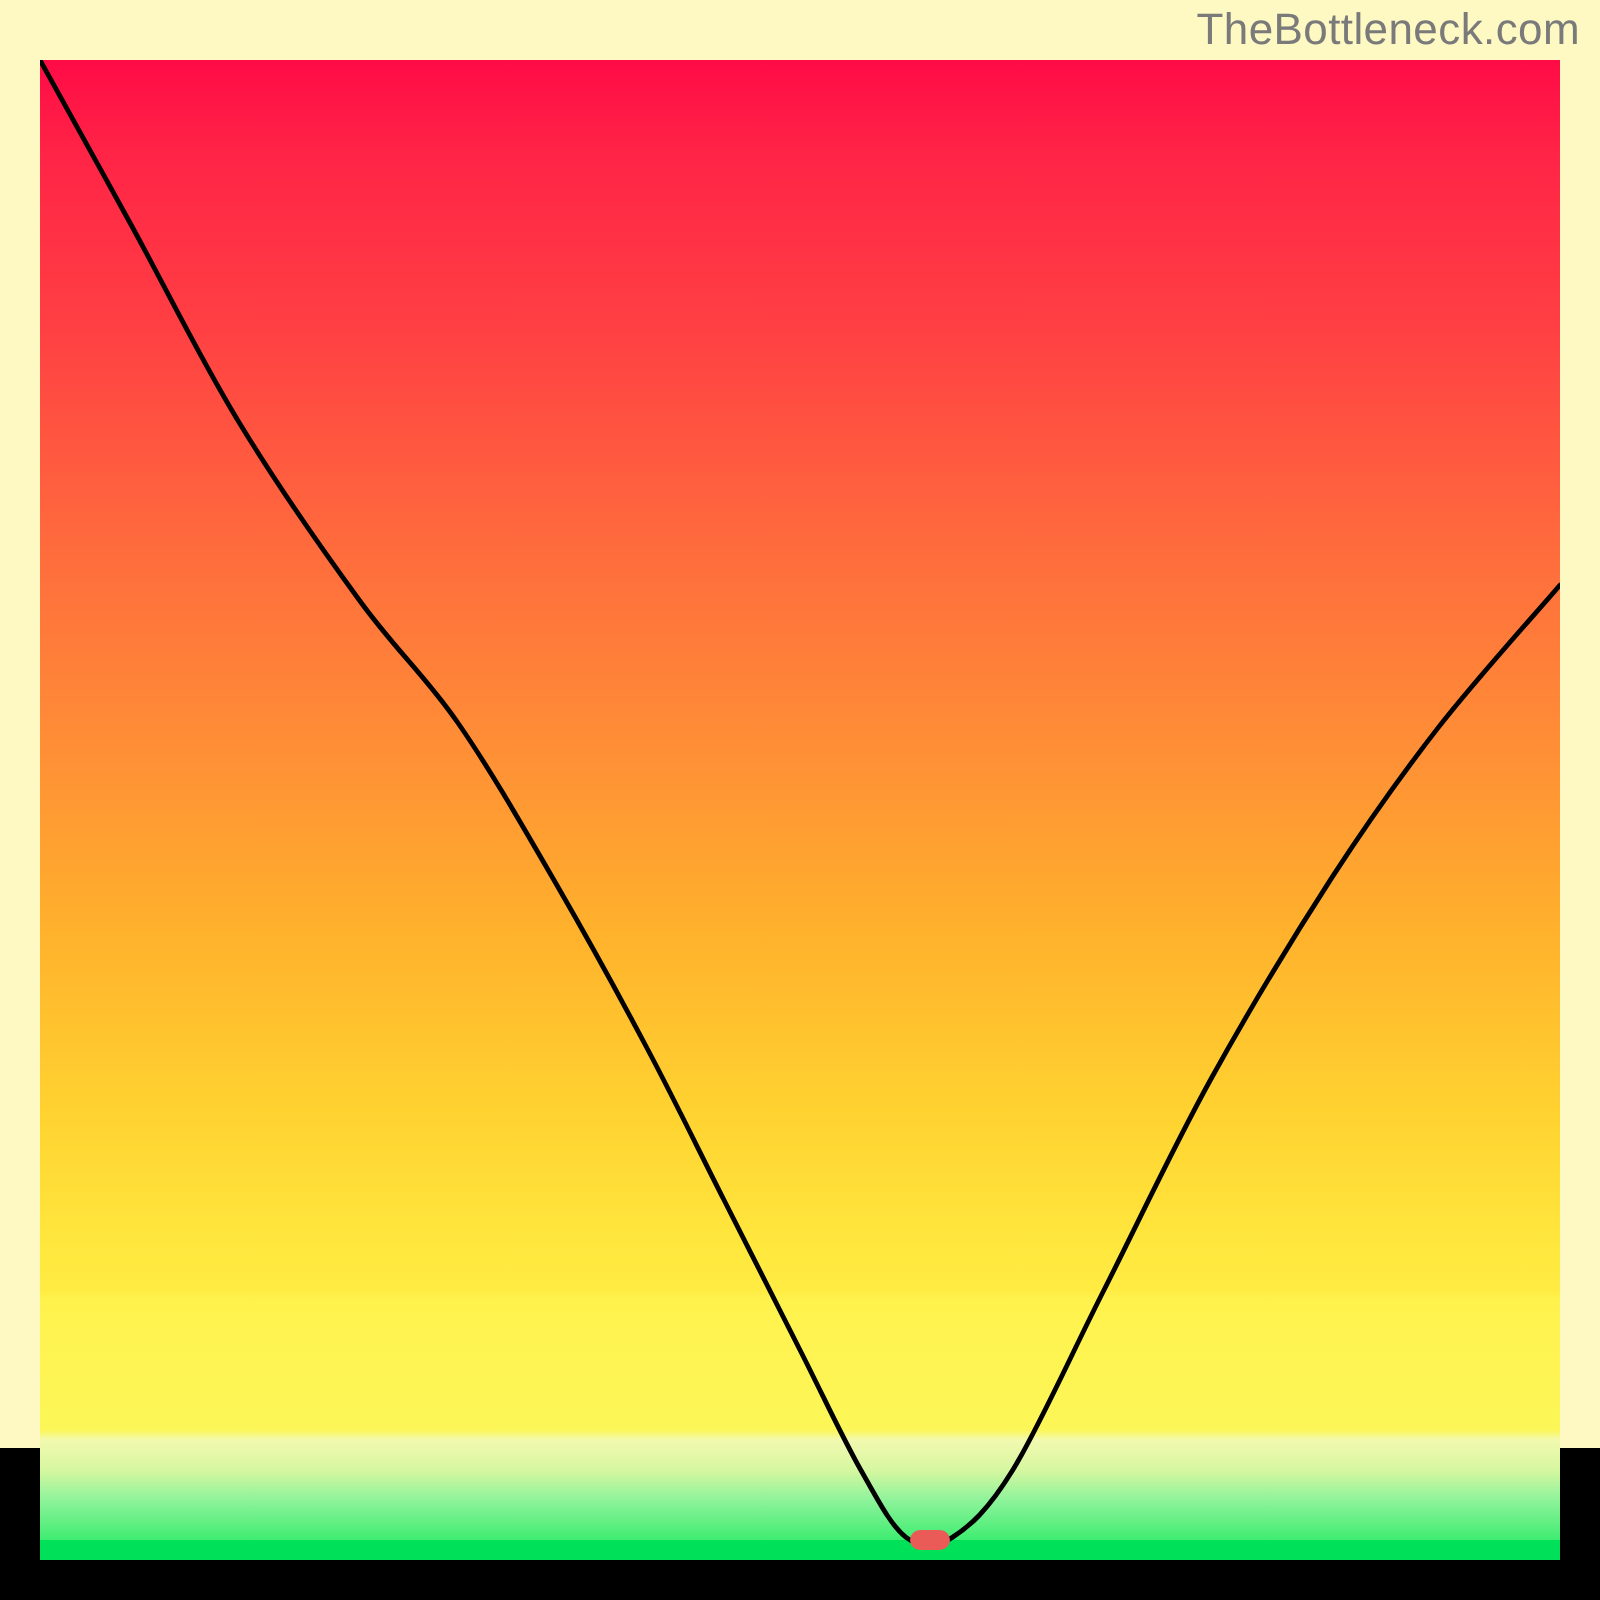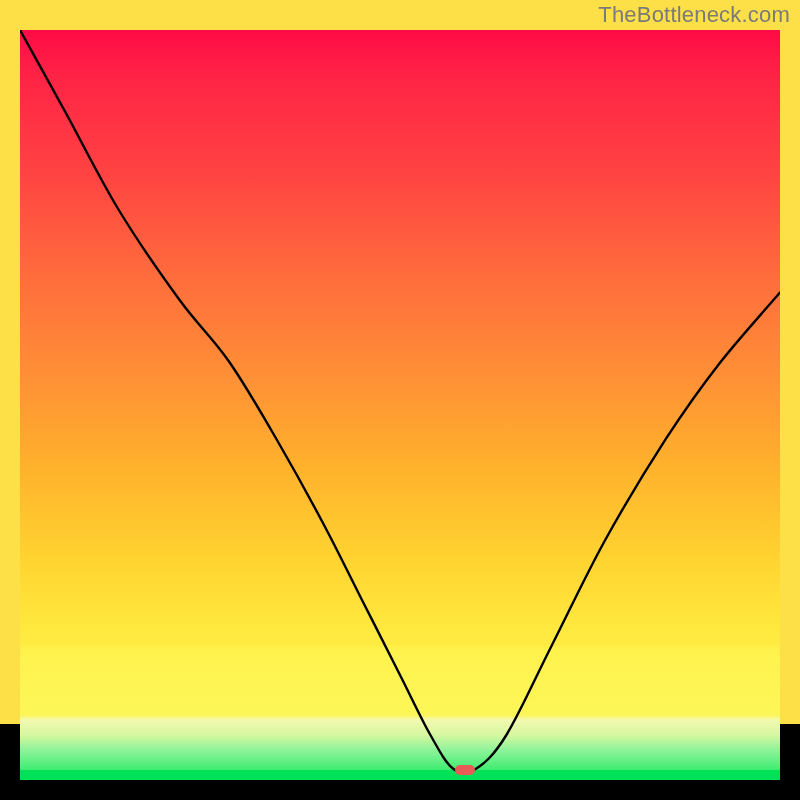--- a/index.html
+++ b/index.html
@@ -10,21 +10,21 @@
     background: #000;
     overflow: hidden;
     font-family: Arial, Helvetica, sans-serif;
   }
   .frame {
     position: absolute;
     left: 0;
     top: 0;
     width: 800px;
     height: 724px;
-    background: #fde047;
+    background: #fef9c3;
   }
   .watermark {
     position: absolute;
     top: 2px;
     right: 10px;
     color: #7a7a7a;
     font-size: 22px;
     font-weight: 500;
     letter-spacing: 0.2px;
   }

